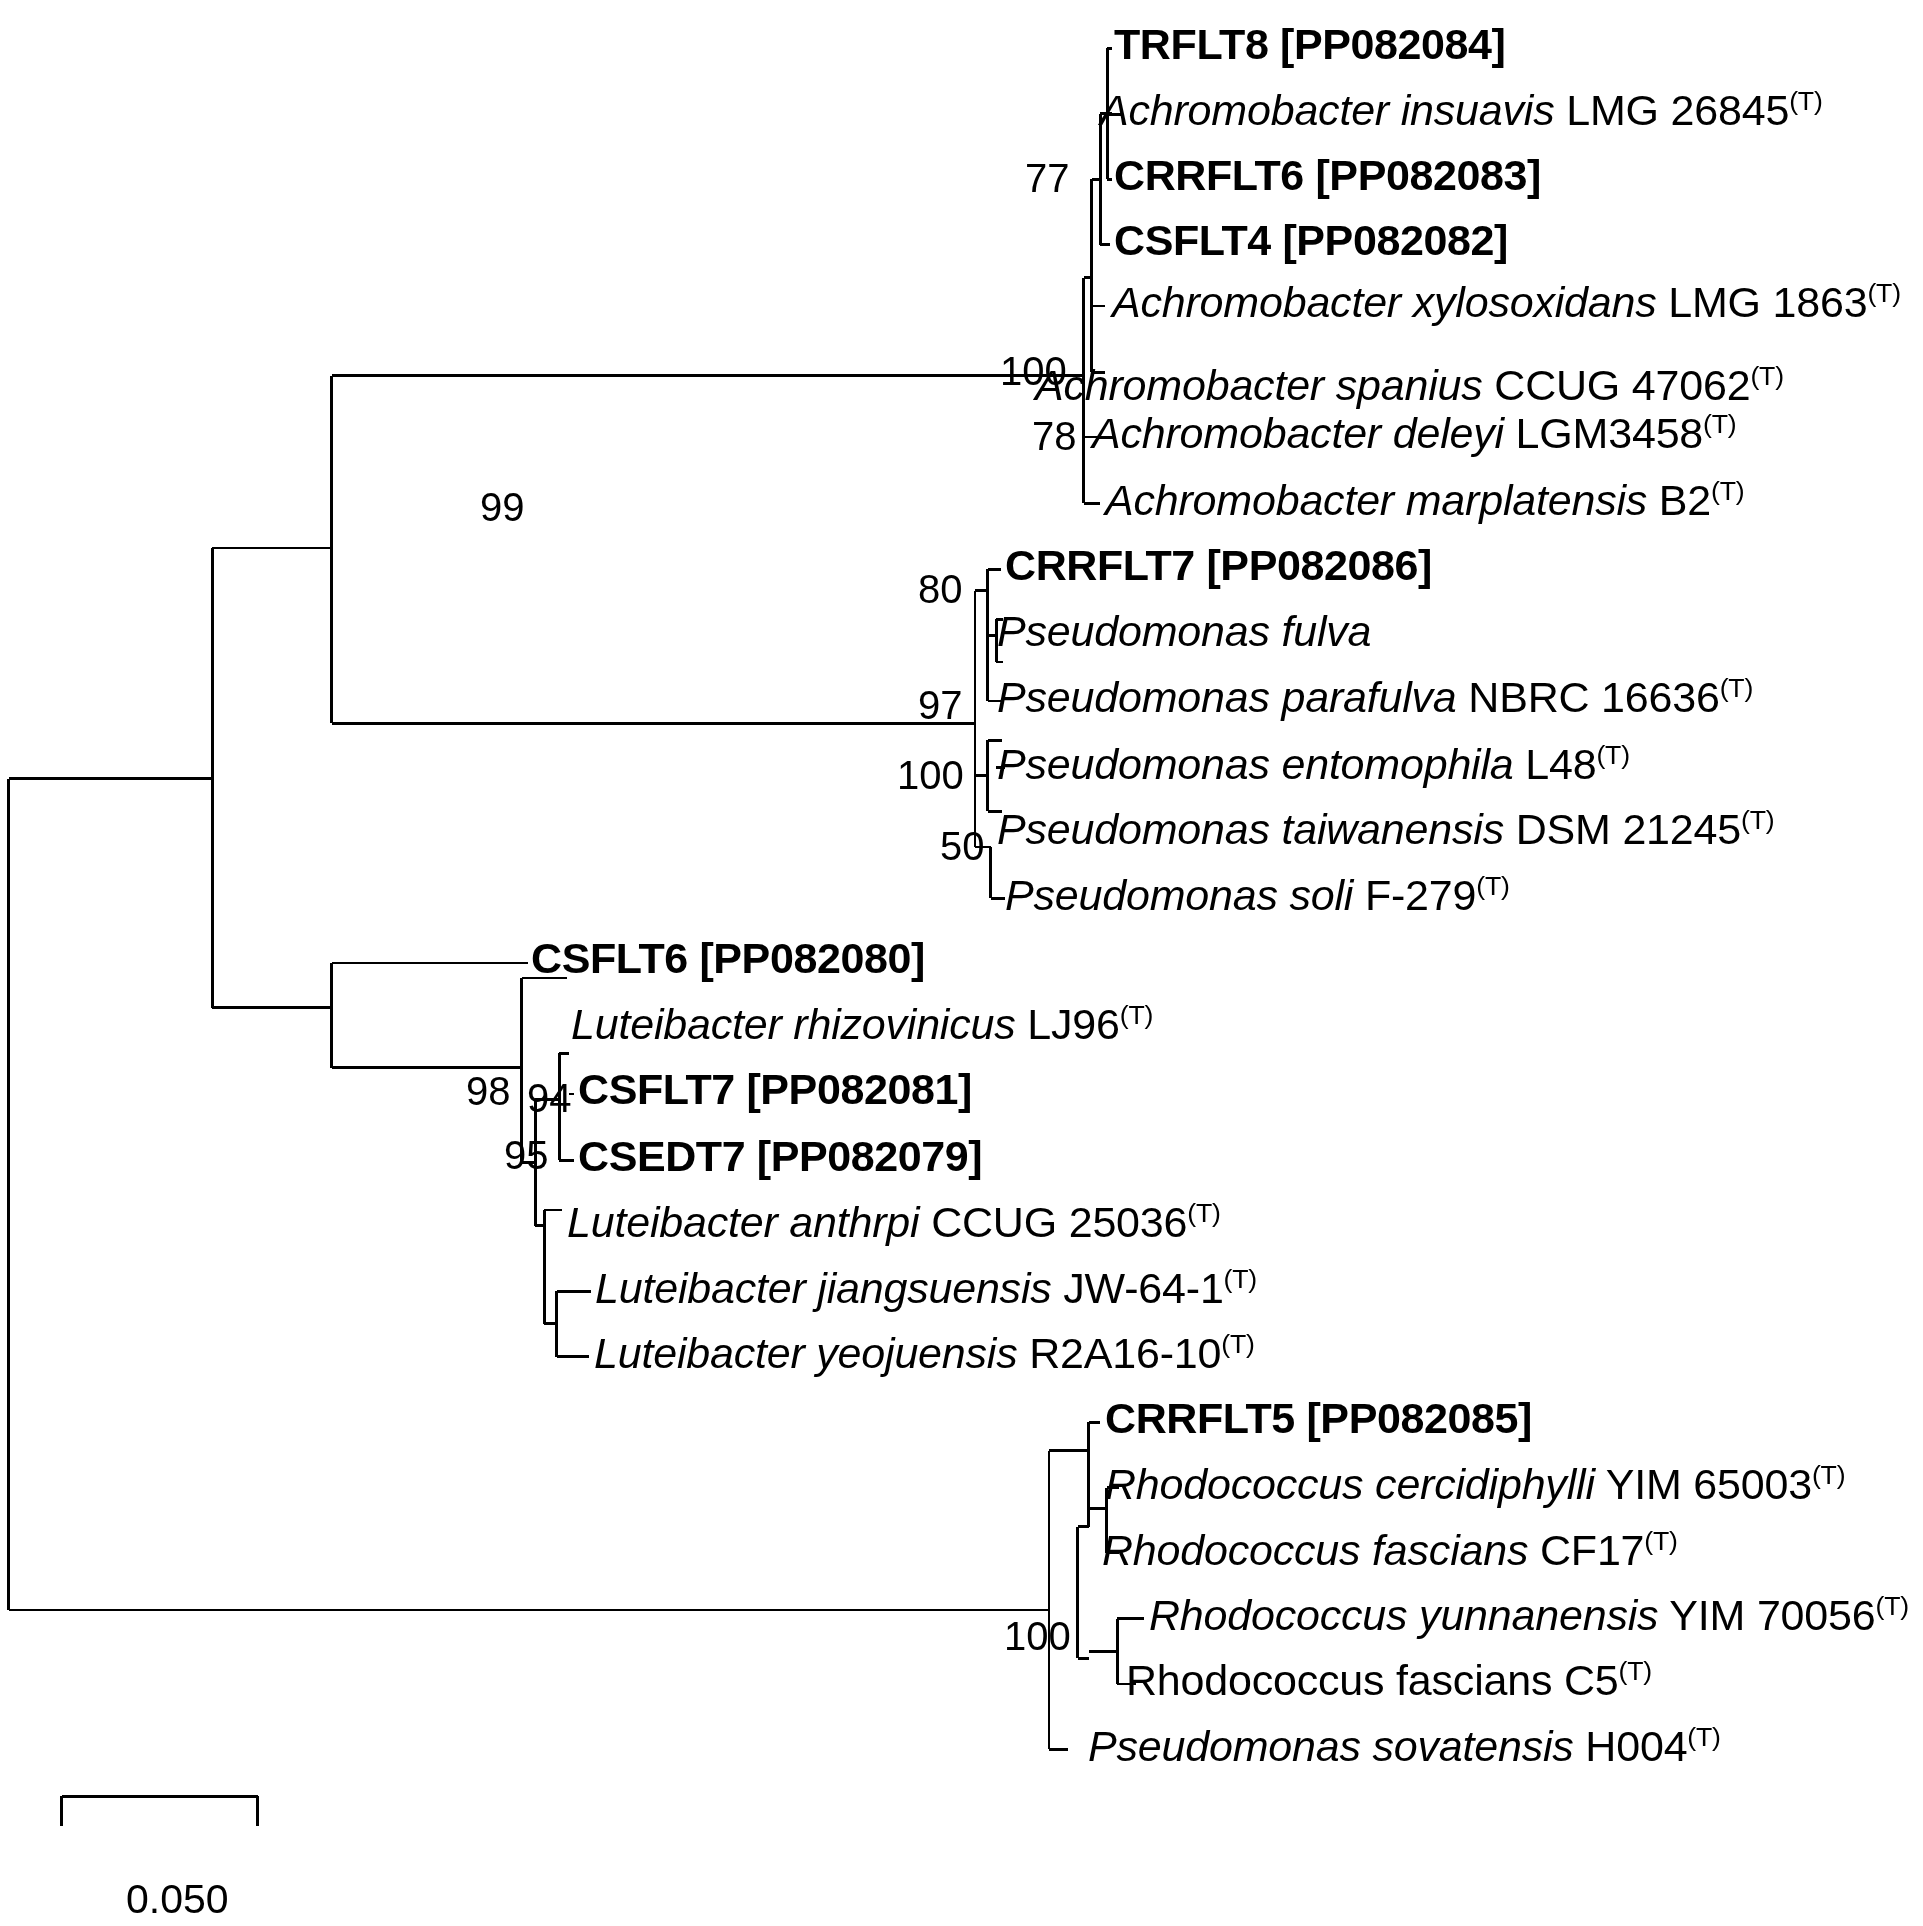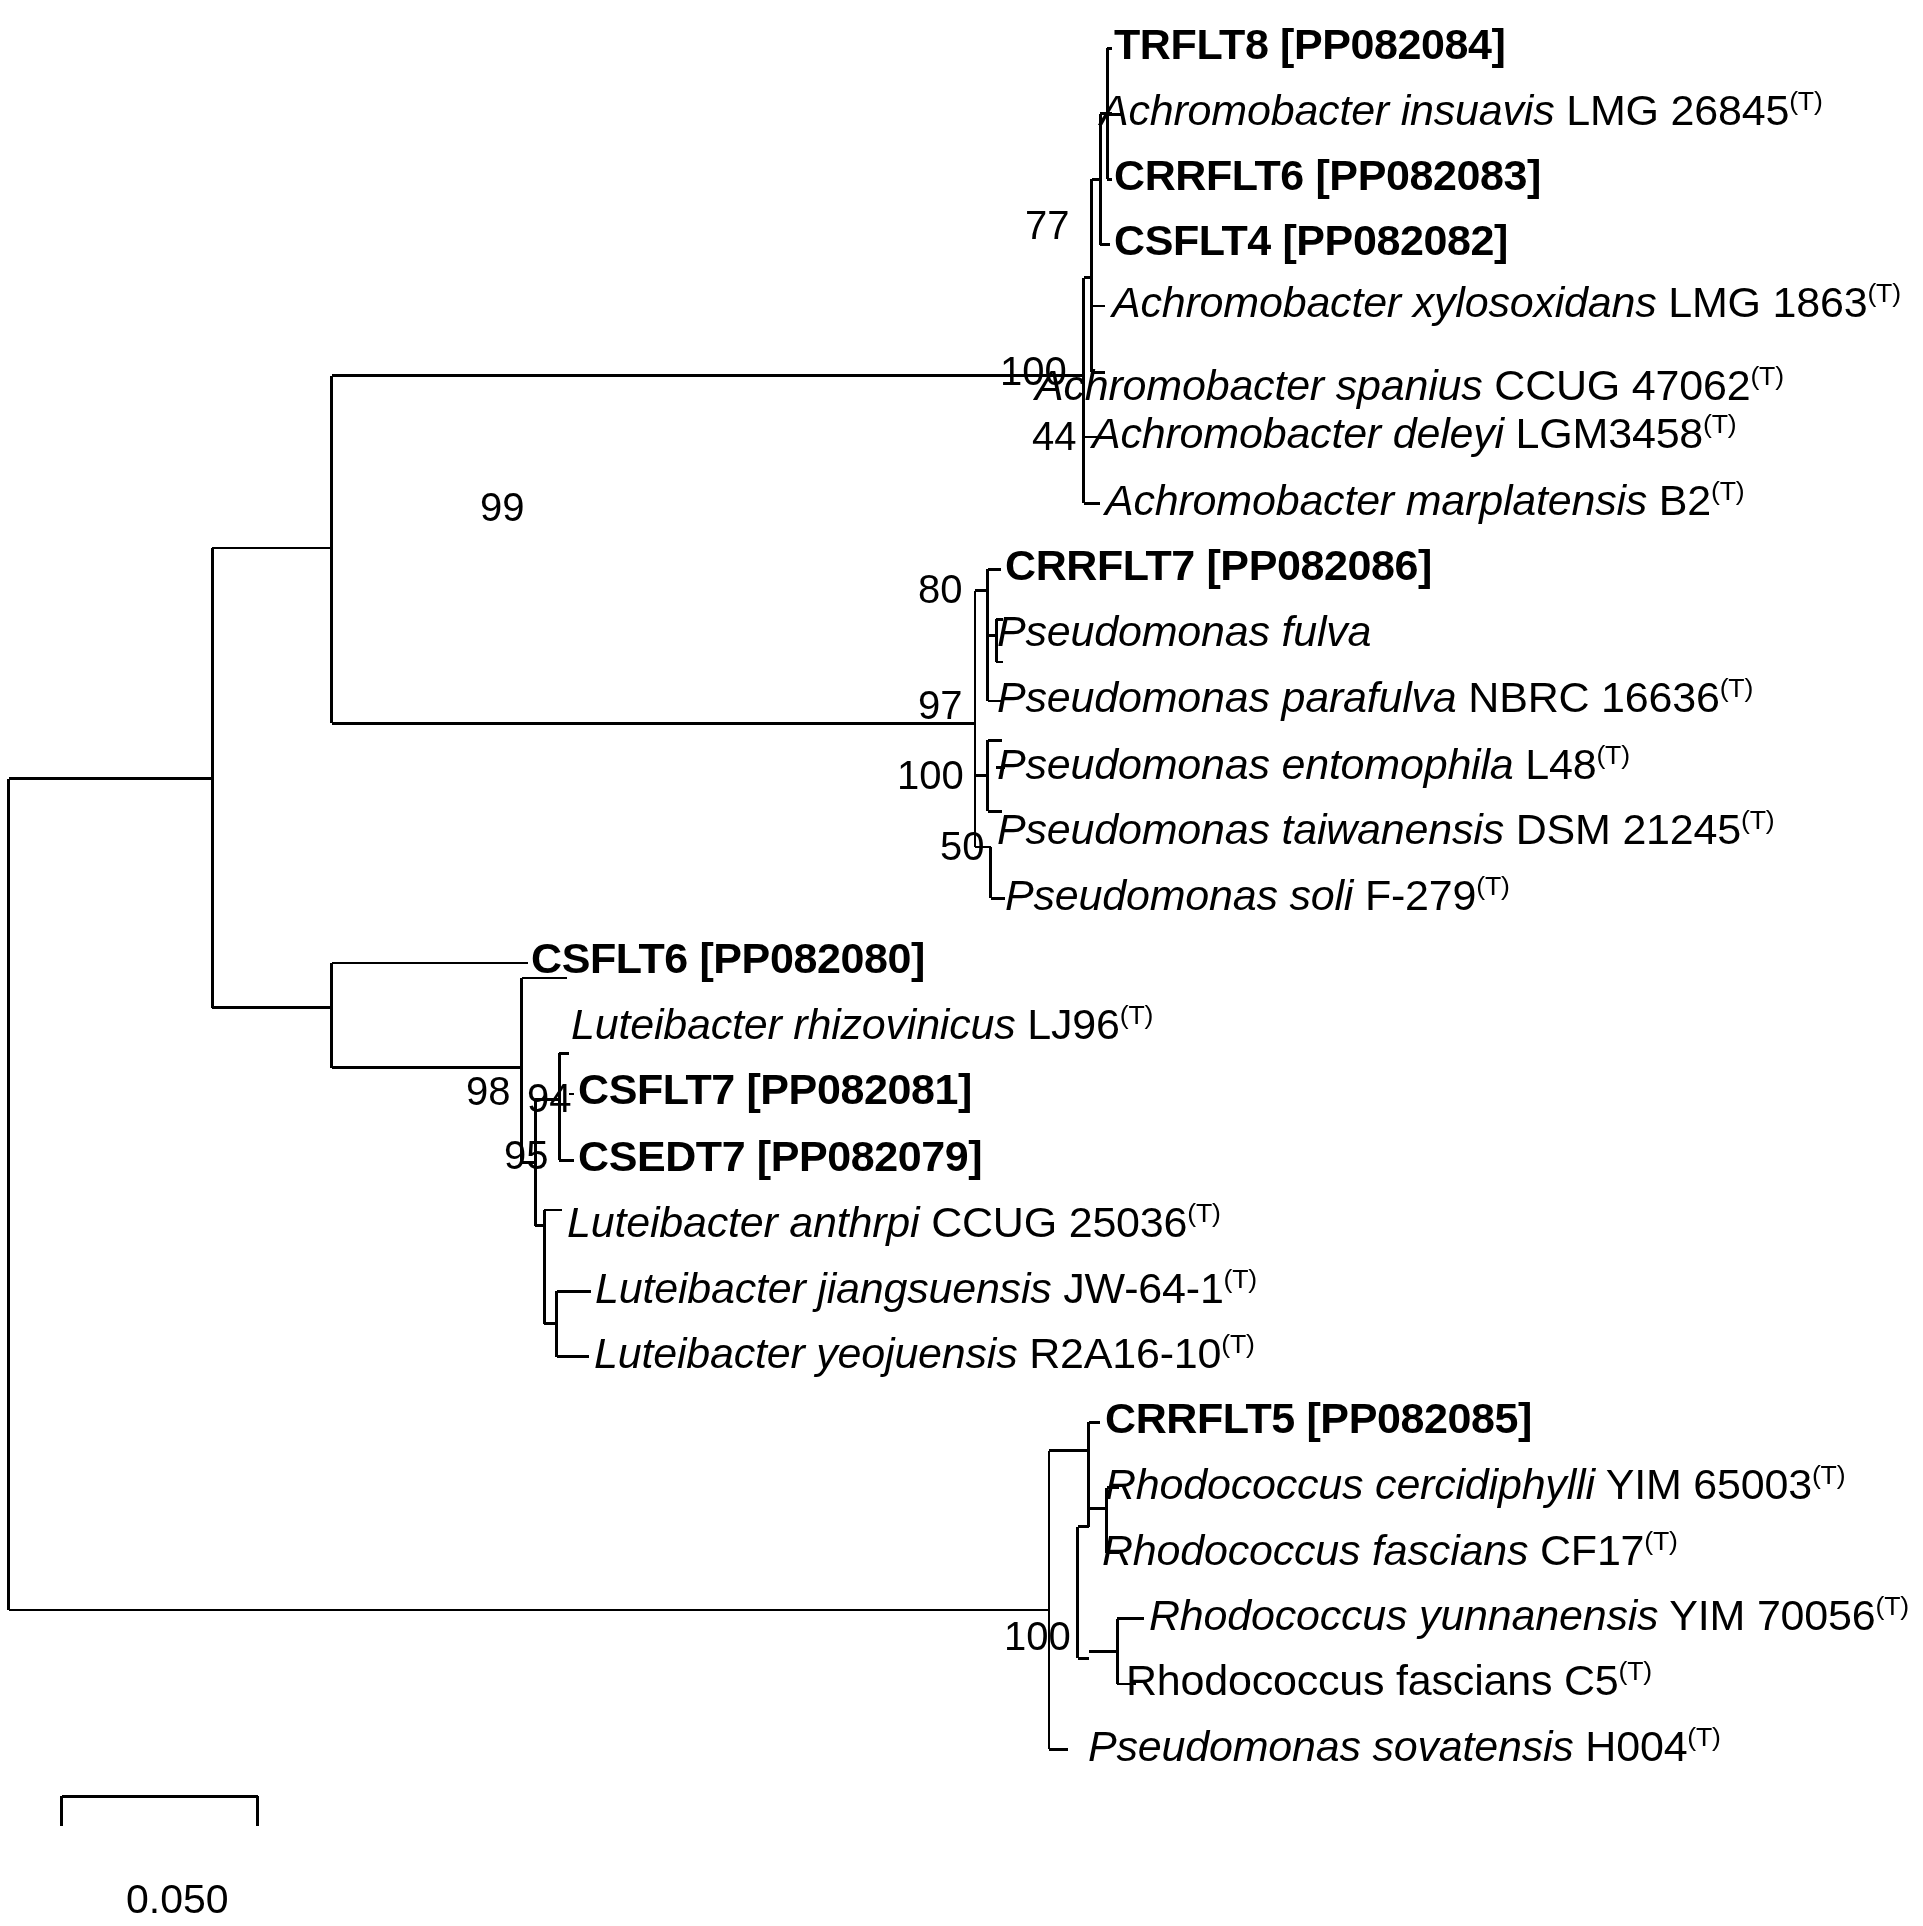--- a/index.html
+++ b/index.html
@@ -152,23 +152,23 @@
       <div class="lab taxon-strain" style="left: 594px; top: 1331px;"><span class="g">Luteibacter yeojuensis</span><span class="s"> R2A16-10</span><span class="sup">(T)</span></div>
       <div class="lab taxon-strain bold" style="left: 1105px; top: 1397px;"><span class="s">CRRFLT5 [PP082085]</span></div>
       <div class="lab taxon-strain" style="left: 1105px; top: 1462px;"><span class="g">Rhodococcus cercidiphylli</span><span class="s"> YIM 65003</span><span class="sup">(T)</span></div>
       <div class="lab taxon-strain" style="left: 1102px; top: 1528px;"><span class="g">Rhodococcus fascians</span><span class="s"> CF17</span><span class="sup">(T)</span></div>
       <div class="lab taxon-strain" style="left: 1149px; top: 1593px;"><span class="g">Rhodococcus yunnanensis</span><span class="s"> YIM 70056</span><span class="sup">(T)</span></div>
       <div class="lab taxon-strain" style="left: 1126px; top: 1658px;"><span class="s">Rhodococcus fascians</span><span class="s"> C5</span><span class="sup">(T)</span></div>
       <div class="lab taxon-strain" style="left: 1088px; top: 1724px;"><span class="g">Pseudomonas sovatensis</span><span class="s"> H004</span><span class="sup">(T)</span></div>
     </div>
 
   <div id="bootstraps">
-      <div class="bs" style="left: 1025px; top: 158px; margin-top: 47px;">77</div>
+      <div class="bs" style="left: 1025px; top: 158px;">77</div>
       <div class="bs" style="left: 1000px; top: 351px;">100</div>
-      <div class="bs" style="left: 1032px; top: 416px;">44</div>
+      <div class="bs" style="left: 1032px; top: 416px;">78</div>
       <div class="bs" style="left: 480px; top: 487px;">99</div>
       <div class="bs" style="left: 918px; top: 569px;">80</div>
       <div class="bs" style="left: 918px; top: 685px;">97</div>
       <div class="bs" style="left: 897px; top: 755px;">100</div>
       <div class="bs" style="left: 940px; top: 826px;">50</div>
       <div class="bs" style="left: 466px; top: 1071px;">98</div>
       <div class="bs" style="left: 527px; top: 1078px;">94</div>
       <div class="bs" style="left: 484px; top: 1135px; margin-left: 20px;">95</div>
       <div class="bs" style="left: 1004px; top: 1616px;">100</div>
     </div>

